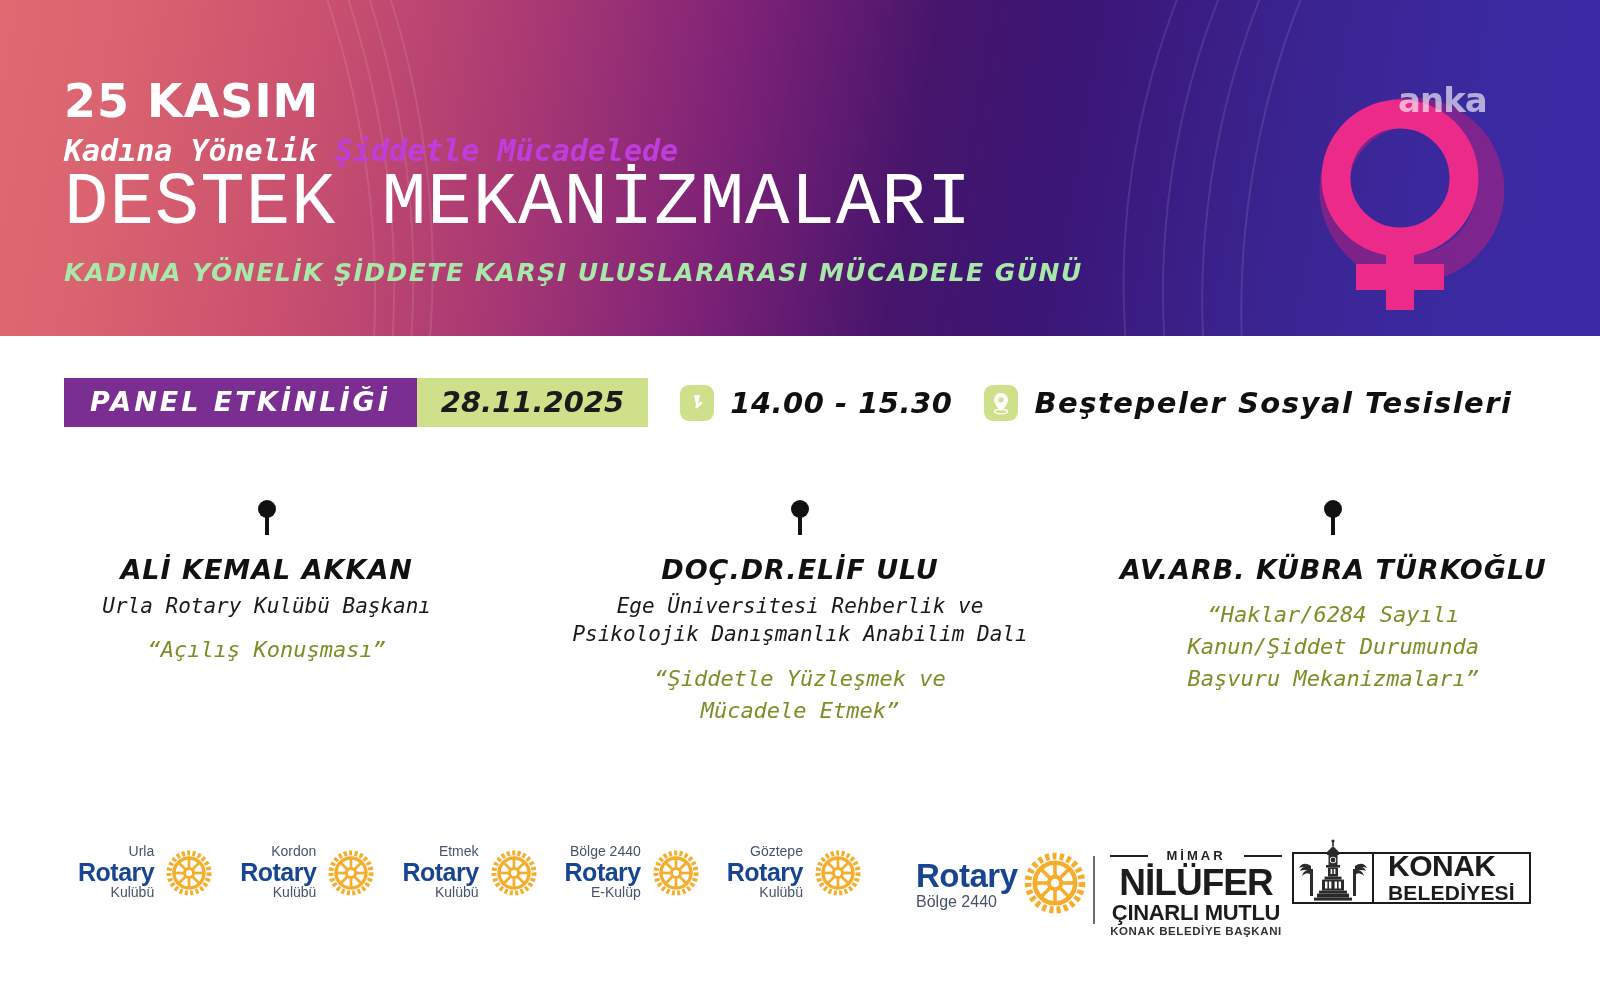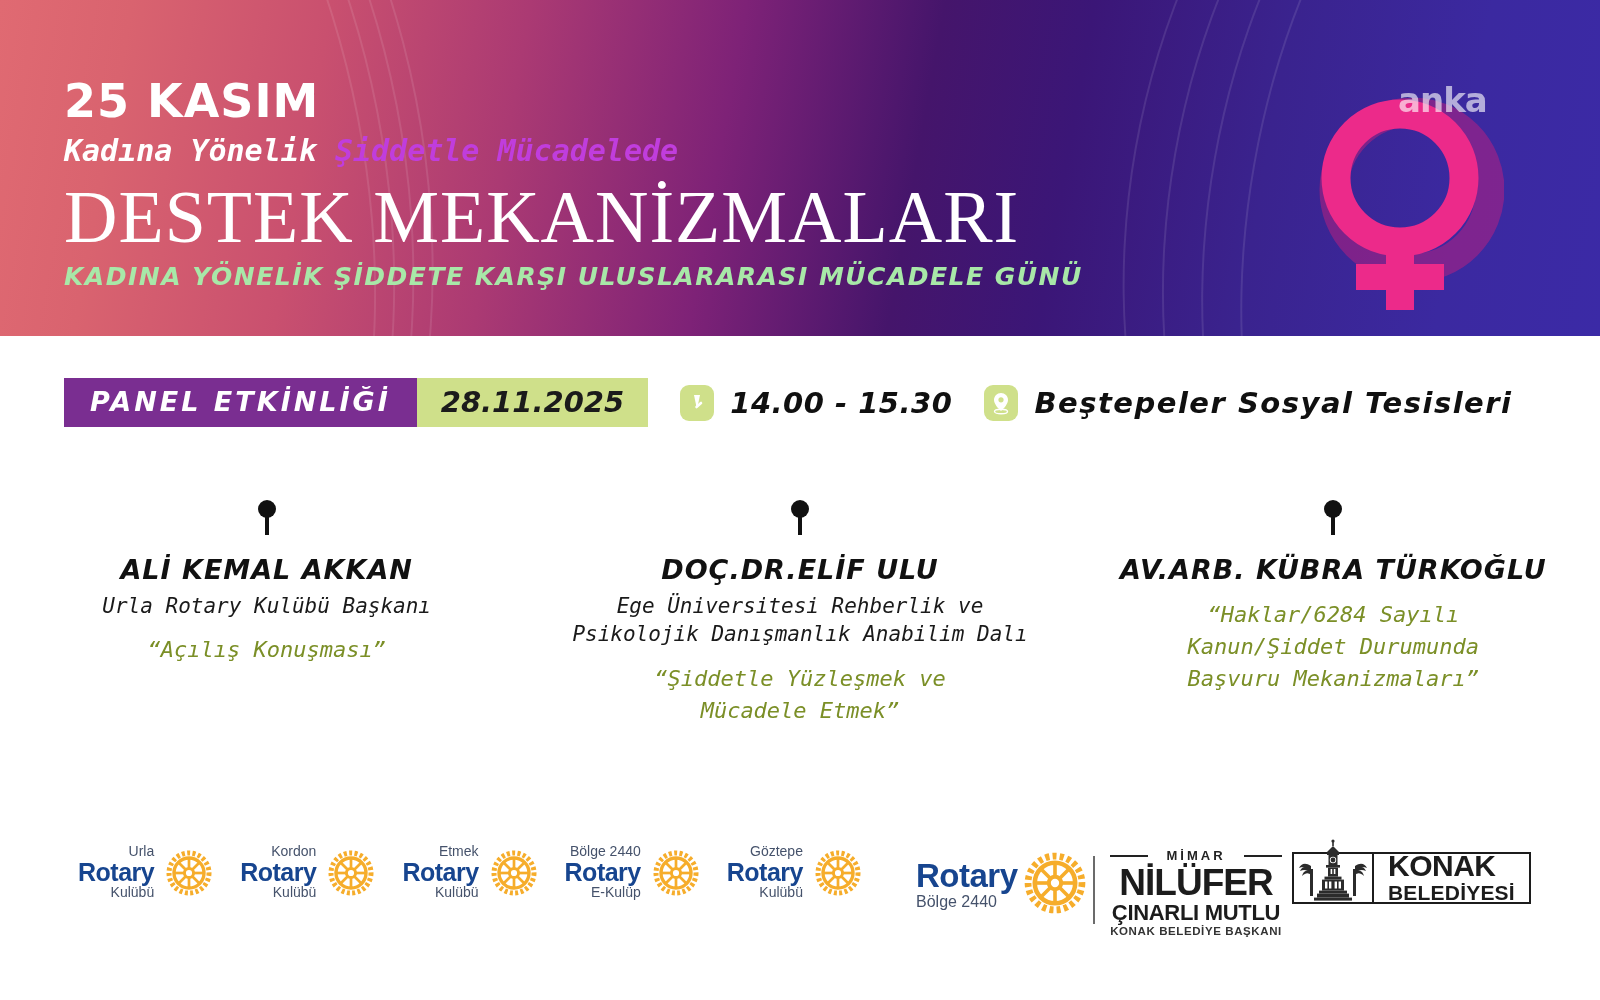--- a/index.html
+++ b/index.html
@@ -48,27 +48,26 @@
     letter-spacing:1px;line-height:1.0;
   }
   .h-sub1{
     margin-top:12px;
     font-family:"DejaVu Sans Mono","DejaVu Sans",monospace;
     font-size:30px;font-weight:bold;font-style:italic;
     color:#ffffff;letter-spacing:0px;line-height:1.0;white-space:nowrap;
   }
   .h-sub1 .hl{color:#c03ddd;}
   .h-main{
-    margin-top:14px;
-    font-family:Liberation Serif, serif;
+    font-family:Liberation Mono, monospace;
     font-size:74px;font-weight:400;color:#ffffff;
     letter-spacing:1px;line-height:1.0;white-space:nowrap;
   }
   .h-sub2{
-    margin-top:10px;
+    margin-top:20px;
     font-family:"DejaVu Sans", sans-serif;
     font-size:25px;font-weight:bold;font-style:italic;
     color:#a8e8a8;letter-spacing:1.5px;line-height:1.0;white-space:nowrap;
   }
 
   
   .female{position:absolute;left:1318px;top:98px;z-index:3;}
   .anka{position:absolute;left:1398px;top:80px;z-index:5;
     font-family:"DejaVu Sans", sans-serif;font-size:34px;font-weight:bold;
     color:rgba(255,255,255,0.62);letter-spacing:-1px;}

